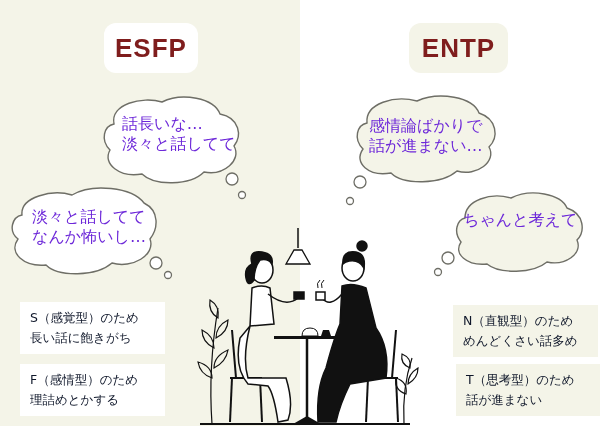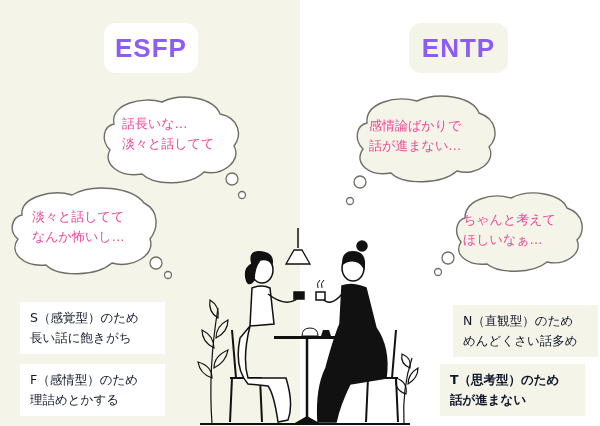--- a/index.html
+++ b/index.html
@@ -7,26 +7,26 @@
     width: 600px; height: 426px; position: relative; overflow: hidden;
     font-family: "DejaVu Sans", sans-serif; color: #6e6e66;
   }
   .half { position: absolute; top: 0; height: 426px; }
   .left-half { left: 0; width: 300px; background: #f4f4e8; }
   .right-half { left: 300px; width: 300px; background: #ffffff; }
   .title-badge {
     position: absolute; top: 23px; height: 50px; border-radius: 12px;
     display: flex; align-items: center; justify-content: center;
     font-family: "Liberation Sans", sans-serif; font-weight: bold; font-size: 26px;
-    color: #8b5cf6; letter-spacing: 1px;
+    color: #7f1d1d; letter-spacing: 1px;
   }
   .badge-esfp { left: 104px; width: 94px; background: #ffffff; }
   .badge-entp { left: 409px; width: 99px; background: #f4f4e8; text-align: right; }
   .bubble {
-    position: absolute; font-size: 13px; line-height: 20px; color: #ec4899;
+    position: absolute; font-size: 16px; line-height: 20px; color: #6d28d9;
   }
   .bubble svg { position: absolute; left: 0; top: 0; overflow: visible; }
   .bubble .text { position: absolute; white-space: nowrap; }
   .note {
     position: absolute; padding: 6px 10px; font-size: 12.5px; line-height: 20px;
     color: #0f172a; white-space: nowrap;
   }
   .note-left { background: #ffffff; width: 125px; }
   .note-right { background: #f4f4e8; width: 125px; }
   .illustration { position: absolute; left: 190px; top: 228px; width: 230px; height: 198px; }
@@ -77,38 +77,37 @@
 </div>
 
 <div class="bubble" style="left:455px;top:190px;width:130px;height:90px;">
   <svg width="130" height="90">
     <path d="M10,28 C10,10 36,2 56,8 C76,-2 106,4 112,18 C130,24 130,42 122,50 C128,64 110,76 92,72 C78,84 44,84 32,74 C12,76 -2,64 6,52 C-2,42 2,30 10,28 Z" fill="#f4f4e8" stroke="#6e6e66" stroke-width="1.4"></path>
     <circle cx="-7" cy="68" r="6" fill="#fff" stroke="#6e6e66" stroke-width="1.3"></circle>
     <circle cx="-17" cy="82" r="3.5" fill="#fff" stroke="#6e6e66" stroke-width="1.3"></circle>
   </svg>
   <div class="text" style="left:8px;top:20px;">
     <div>ちゃんと考えて</div>
-    <div>ほしいなぁ…</div>
   </div>
 </div>
 
 <div class="note note-left" style="left:20px;top:302px;">
   <div>S（感覚型）のため</div>
   <div>長い話に飽きがち</div>
 </div>
 <div class="note note-left" style="left:20px;top:364px;">
   <div>F（感情型）のため</div>
   <div>理詰めとかする</div>
 </div>
 
 <div class="note note-right" style="left:436px;top:305px;margin-left:17px;">
   <div>N（直観型）のため</div>
   <div>めんどくさい話多め</div>
 </div>
-<div class="note note-right" style="left:440px;top:364px;font-weight:bold;">
+<div class="note note-right" style="left:456px;top:364px;">
   <div>T（思考型）のため</div>
   <div>話が進まない</div>
 </div>
 
 <svg class="illustration" viewBox="0 0 230 198">
 
   <g>
     <line x1="108" y1="0" x2="108" y2="20" stroke="#111" stroke-width="1.5"></line>
     <path d="M96,36 L104,22 L112,22 L120,36 Z" fill="#fff" stroke="#111" stroke-width="1.3"></path>
   </g>

